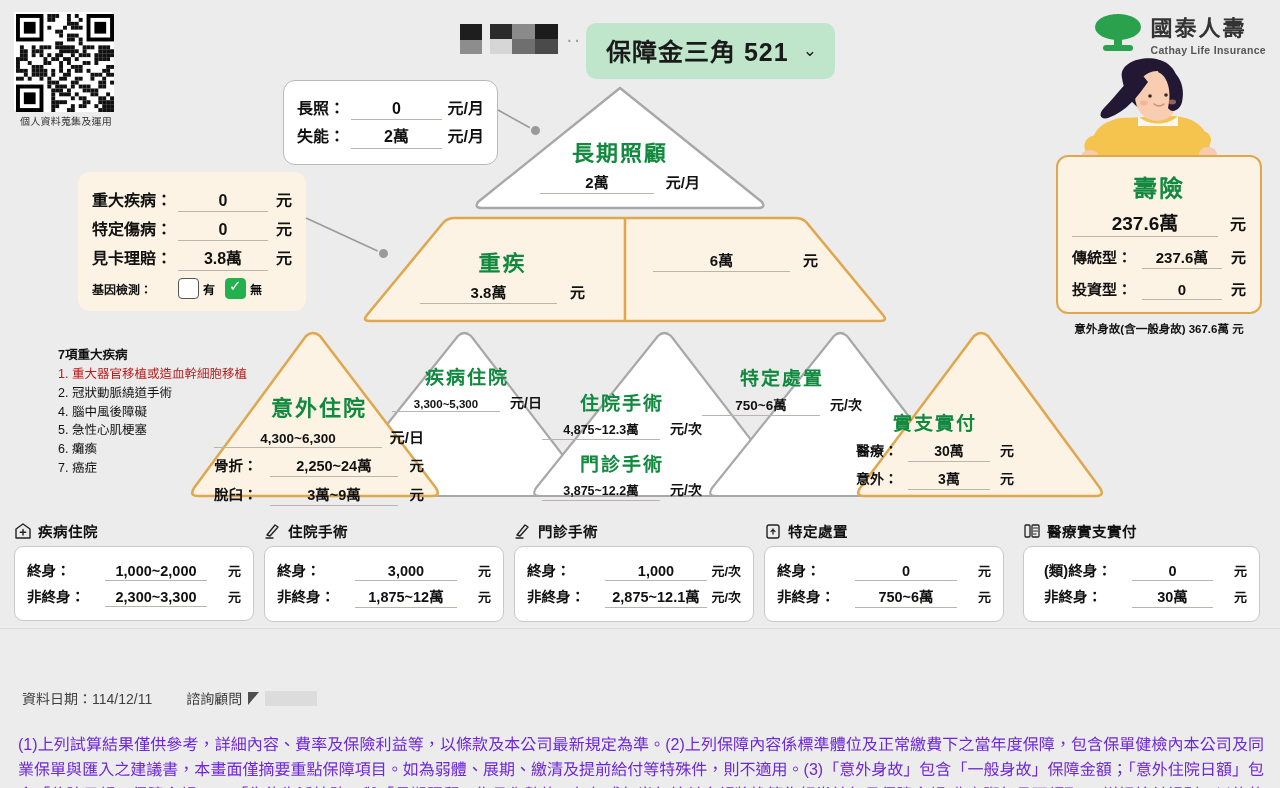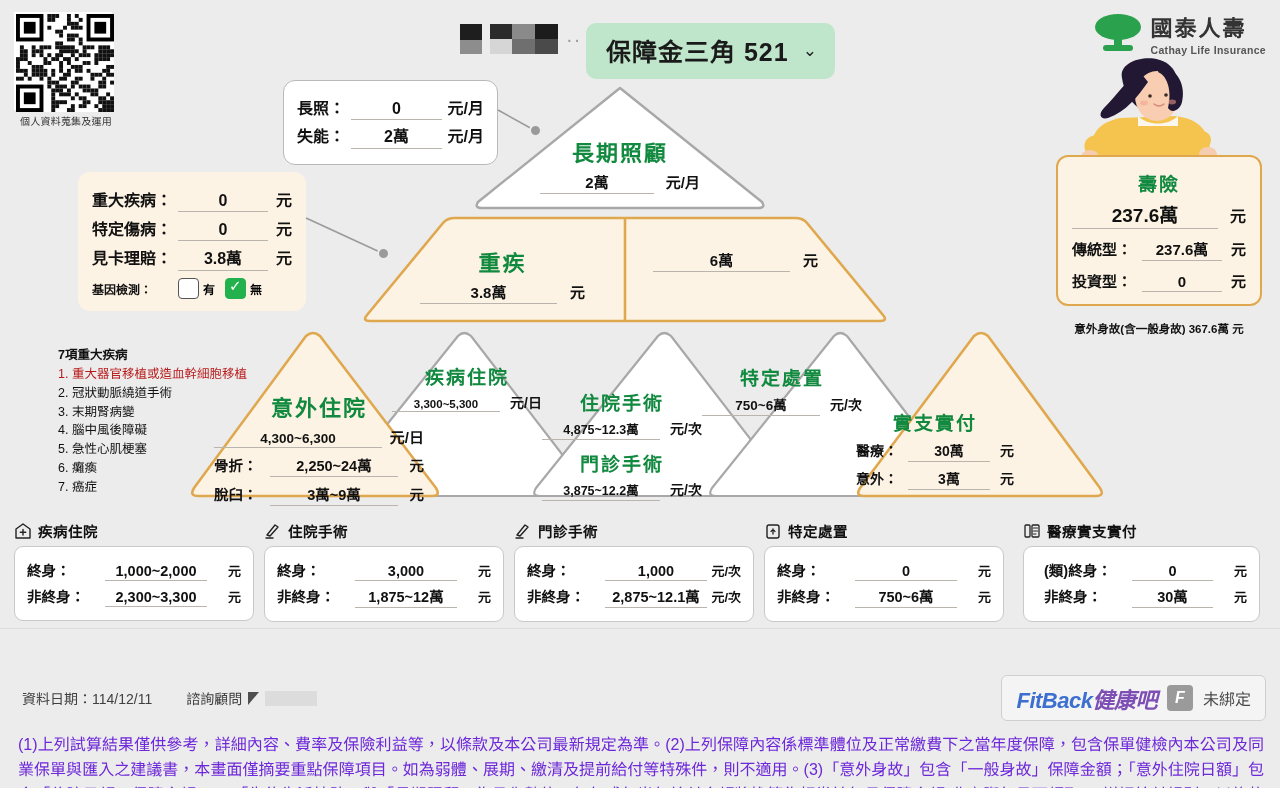--- a/index.html
+++ b/index.html
@@ -97,21 +97,21 @@
   .chk.on::after {
     content:'✓'; color:#fff; font-size:15px; font-weight:bold;
     position:absolute; left:3px; top:-2px;
   }
   .chktxt { font-weight:bold; margin-right:10px; }
 
   #box-life {
     right: 18px; top: 155px; width: 206px; padding: 12px 14px 12px 14px;
     background:#fdf3e4; border:2px solid #e0a84e; border-radius: 12px;
   }
-  #box-life .head { text-align:center; font-size: 19px; font-weight:bold; color:#11893f; letter-spacing:2px; }
+  #box-life .head { text-align:center; font-size: 24px; font-weight:bold; color:#11893f; letter-spacing:2px; }
   #box-life .bigrow { display:flex; align-items:baseline; margin-top:4px; }
   #box-life .bigrow .val { font-size:19px; }
   #box-life .bigrow .unit { width: 28px; text-align:right; font-size:16px; }
   #box-life .row { font-size: 15px; margin-top: 9px; }
   #box-life .lbl { width: 70px; }
   #box-life .unit { width: 24px; text-align:right; }
   #life-note {
     right: 18px; top: 320px; width: 206px; text-align:center;
     font-size: 11.5px; font-weight:bold; color:#111;
   }
@@ -498,21 +498,20 @@
     <span class="val">0</span>
     <span class="unit">元</span>
   </div>
 </div>
 <div class="abs" id="life-note">意外身故(含一般身故) 367.6萬 元</div>
 
 <div class="abs" id="ci-list" style="left:58px; top:344px; width:215px;">
   <div style="font-size:12.5px;font-weight:bold;color:#111;margin-bottom:2px;">7項重大疾病</div>
   <div style="font-size:12.5px;color:#b91c1c;line-height:1.5;">1. 重大器官移植或造血幹細胞移植</div>
   <div style="font-size:12.5px;color:#111;line-height:1.5;">2. 冠狀動脈繞道手術</div>
-  <div style="font-size:12.5px;color:#111;line-height:1.5;">3. 末期腎病變</div>
   <div style="font-size:12.5px;color:#111;line-height:1.5;">4. 腦中風後障礙</div>
   <div style="font-size:12.5px;color:#111;line-height:1.5;">5. 急性心肌梗塞</div>
   <div style="font-size:12.5px;color:#111;line-height:1.5;">6. 癱瘓</div>
   <div style="font-size:12.5px;color:#111;line-height:1.5;">7. 癌症</div>
 </div>
 
 <svg class="abs" style="left:0;top:0;width:1280px;height:788px;pointer-events:none;">
   <line x1="498" y1="110" x2="534" y2="130" stroke="#9a9a9a" stroke-width="1.6"></line>
   <line x1="306" y1="218" x2="382" y2="253" stroke="#9a9a9a" stroke-width="1.6"></line>
 </svg>
@@ -744,21 +743,16 @@
 
 <div class="abs" id="footer-line">
   <span>資料日期：114/12/11</span>
   <span class="adv">
     <span>諮詢顧問</span>
     <span class="flag"></span>
     <span class="name-redact"></span>
   </span>
 </div>
 
-<div class="abs" id="fitback">
-  <span class="fb"><span>FitBack</span><span class="cn2">健康吧</span></span>
-  <span class="fmark">F</span>
-  <span class="fstat">未綁定</span>
-</div>
 
 <div class="abs" id="disclaimer">(1)上列試算結果僅供參考，詳細內容、費率及保險利益等，以條款及本公司最新規定為準。(2)上列保障內容係標準體位及正常繳費下之當年度保障，包含保單健檢內本公司及同業保單與匯入之建議書，本畫面僅摘要重點保障項目。如為弱體、展期、繳清及提前給付等特殊件，則不適用。(3)「意外身故」包含「一般身故」保障金額；「意外住院日額」包含「住院日額」保障金額。(4)「失能生活扶助」與「長期照顧」為月化數值，每年或每半年給付金額將換算為相當於每月保障金額(非實際每月可領取)，詳細給付規則，以條款為準。</div>
 
 </div>
 
 </body></html>

